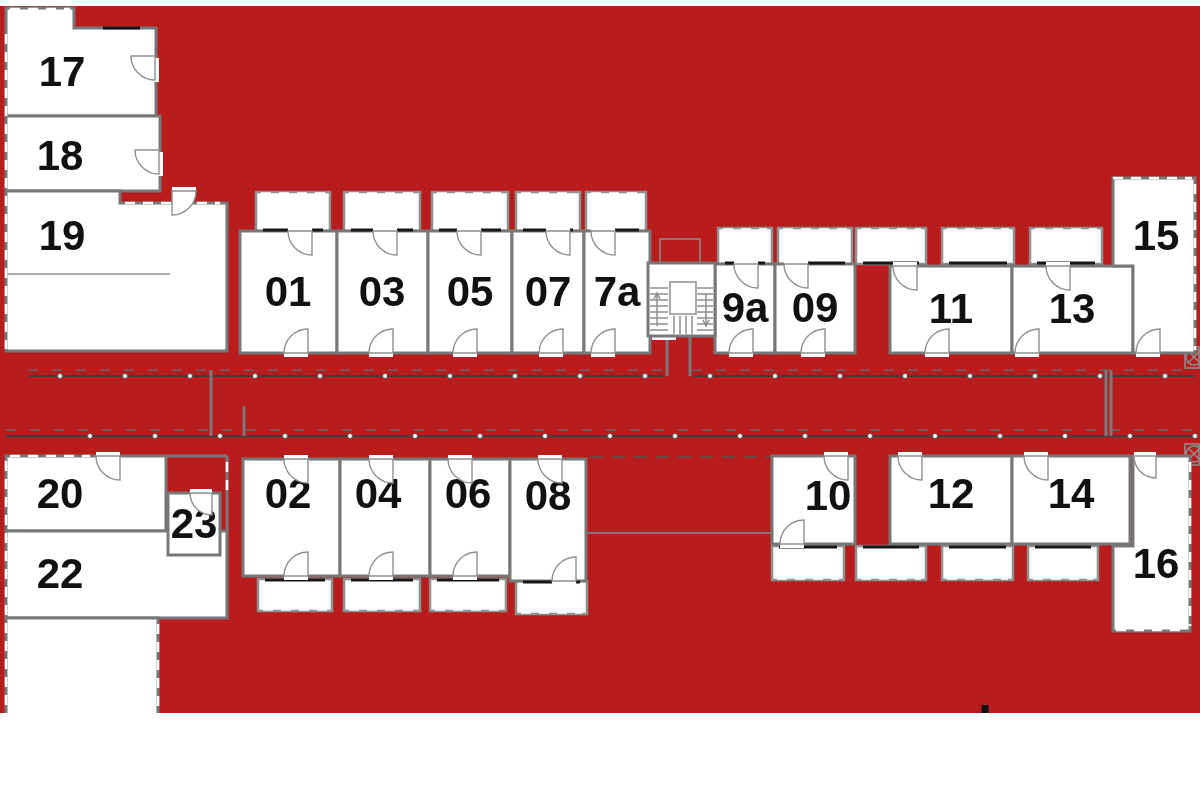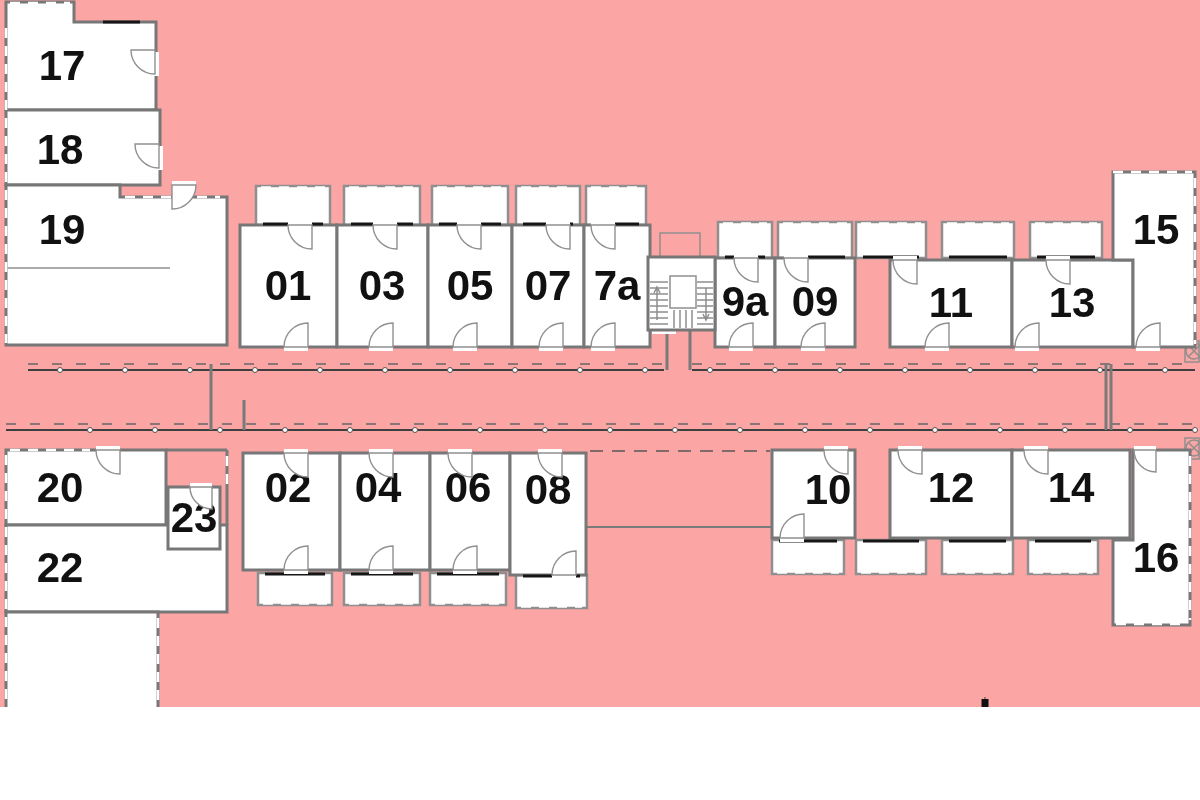--- a/index.html
+++ b/index.html
@@ -1,17 +1,17 @@
 <!DOCTYPE html>
 <html><head>
 <meta charset="utf-8">
 <style>
   html,body{margin:0;padding:0;background:#ffffff;}
-  .stage{position:relative;width:1200px;height:707px;background:#fca5a5;overflow:hidden;
-         font-family:"Liberation Sans",sans-serif;}
+  .stage{position:relative;width:1200px;height:707px;background:#b91c1c;overflow:hidden;
+         font-family:"Liberation Sans",sans-serif;margin-top:6px;}
   svg{display:block;}
   .room{fill:#ffffff;stroke:#777777;stroke-width:3;stroke-linejoin:miter;}
   .lbl{font-family:"Liberation Sans",sans-serif;font-weight:700;font-size:42px;fill:#111111;text-anchor:middle;}
   .balc{fill:#ffffff;stroke:#8f8f8f;stroke-width:2.5;}
   .solidline{stroke:#3f3f3f;stroke-width:2;fill:none;}
   .dashline{stroke:#666666;stroke-width:1.5;fill:none;stroke-dasharray:10 14;}
   .dash2{stroke:#555555;stroke-width:1.6;fill:none;stroke-dasharray:13 9;}
   .bridge{stroke:#7a7a7a;stroke-width:3;fill:none;}
   .wall2{stroke:#7a7a7a;stroke-width:2;fill:none;}
   .thin{stroke:#8f8f8f;stroke-width:1.5;fill:none;}

